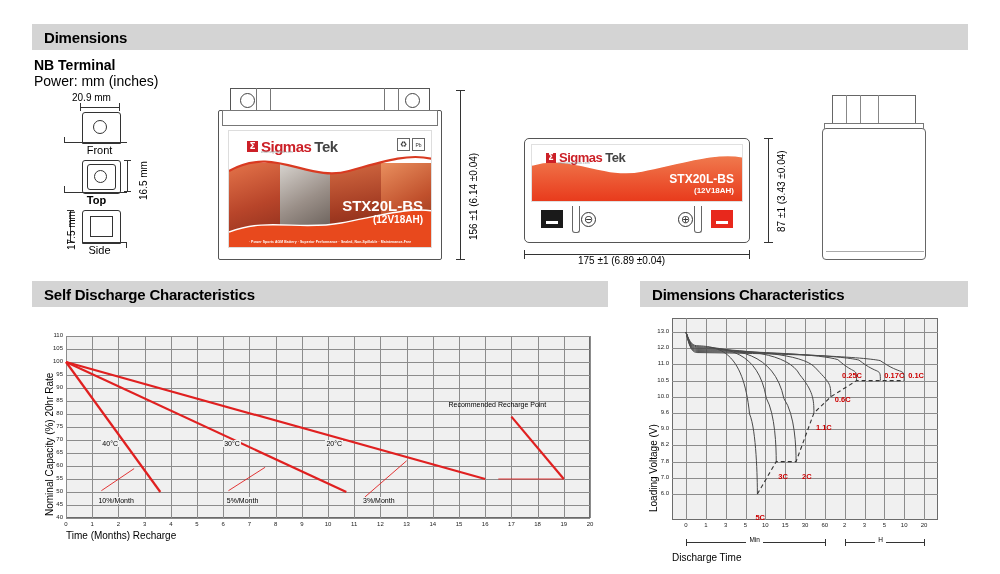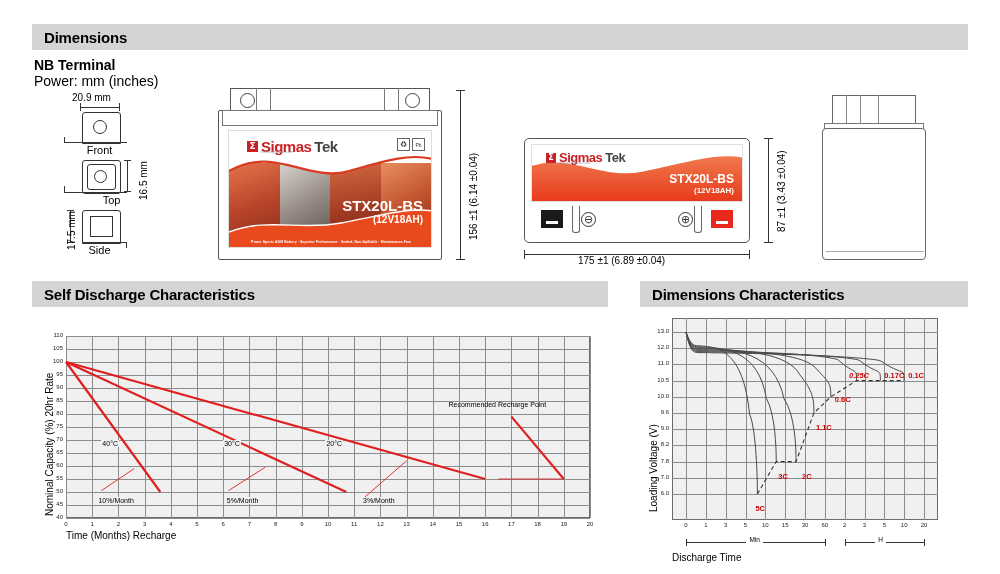--- a/index.html
+++ b/index.html
@@ -121,21 +121,21 @@
   <div class="thole" style="left:35px;top:28px;width:12px;height:12px;"></div>
   <div class="dline h" style="left:6px;top:50px;width:63px;"></div>
   <div class="dline v" style="left:6px;top:45px;height:6px;"></div>
   <div class="tlabel" style="left:14px;top:52px;width:55px;">Front</div>
 
   <div class="tbox" style="left:24px;top:68px;width:37px;height:32px;"></div>
   <div class="tsq" style="left:29px;top:72px;width:27px;height:24px;border-radius:3px;"></div>
   <div class="thole" style="left:36px;top:78px;width:11px;height:11px;"></div>
   <div class="dline h" style="left:6px;top:100px;width:63px;"></div>
   <div class="dline v" style="left:6px;top:94px;height:7px;"></div>
-  <div class="tlabel" style="left:26px;top:102px;width:55px;">Top</div>
+  <div class="tlabel" style="left:11px;top:102px;width:55px;font-weight:bold;">Top</div>
 
   <div class="dline v" style="left:69px;top:68px;height:32px;"></div>
   <div class="tick" style="left:66px;top:68px;width:7px;height:1px;"></div>
   <div class="tick" style="left:66px;top:99px;width:7px;height:1px;"></div>
   <div class="dimtext vert" style="left:80px;top:108px;">16.5 mm</div>
 
   <div class="tbox" style="left:24px;top:118px;width:37px;height:32px;border-radius:3px 3px 0 0;"></div>
   <div class="tsq" style="left:32px;top:124px;width:21px;height:19px;"></div>
   <div class="dline h" style="left:24px;top:150px;width:45px;"></div>
   <div class="dline v" style="left:68px;top:150px;height:6px;"></div>
@@ -414,26 +414,26 @@
       <path d="M14,14 C18,25.769999999999992 21,27.769999999999992 26,27.769999999999992 C46.129999999999995,28.769999999999992 71.12,31.769999999999992 77.54599999999999,95.88499999999999 C84.39999999999999,111.88499999999999 85.39999999999999,162 85.39999999999999,176" fill="none" stroke="#4a4a4a" stroke-width="1.0"></path>
       <path d="M14,14 C18,26.742 21,28.742 26,28.742 C54.60875,29.742 86.19333333333333,32.742000000000004 94.31508333333333,80.17099999999999 C103.24166666666666,96.17099999999999 104.24166666666666,129.6 104.24166666666666,143.6" fill="none" stroke="#4a4a4a" stroke-width="1.0"></path>
       <path d="M14,14 C18,27.71399999999998 21,29.71399999999998 26,29.71399999999998 C63.53375,30.71399999999998 102.06,33.713999999999984 111.96674999999999,80.65699999999998 C123.07499999999999,96.65699999999998 124.07499999999999,129.6 124.07499999999999,143.6" fill="none" stroke="#4a4a4a" stroke-width="1.0"></path>
       <path d="M14,14 C18,28.68599999999999 21,30.68599999999999 26,30.68599999999999 C71.56625,31.68599999999999 116.34000000000002,34.68599999999999 127.85325000000002,56.842999999999996 C140.925,72.84299999999999 141.925,81 141.925,95" fill="none" stroke="#4a4a4a" stroke-width="1.0"></path>
       <path d="M14,14 C18,29.657999999999998 21,31.657999999999998 26,31.657999999999998 C79.1525,32.658 129.82666666666665,35.658 142.85716666666667,49.229 C157.78333333333333,65.229 158.78333333333333,64.8 158.78333333333333,78.8" fill="none" stroke="#4a4a4a" stroke-width="1.0"></path>
       <path d="M14,14 C18,30.630000000000003 21,32.63 26,32.63 C90.755,33.63 150.45333333333335,36.63 165.80433333333335,41.614999999999995 C183.56666666666666,57.614999999999995 184.56666666666666,48.599999999999994 184.56666666666666,62.599999999999994" fill="none" stroke="#4a4a4a" stroke-width="1.0"></path>
       <path d="M14,14 C18,31.601999999999983 21,33.60199999999998 26,33.60199999999998 C101.465,34.60199999999998 169.49333333333334,37.60199999999998 186.98633333333333,42.100999999999985 C207.36666666666667,58.100999999999985 208.36666666666667,48.599999999999994 208.36666666666667,62.599999999999994" fill="none" stroke="#4a4a4a" stroke-width="1.0"></path>
       <path d="M14,14 C18,32.57399999999999 21,34.57399999999999 26,34.57399999999999 C112.175,35.57399999999999 188.53333333333333,38.57399999999999 208.16833333333332,42.58699999999999 C231.16666666666666,58.58699999999999 232.16666666666666,48.599999999999994 232.16666666666666,62.599999999999994" fill="none" stroke="#4a4a4a" stroke-width="1.0"></path>
       <path d="M85.39999999999999,176 L104.24166666666666,143.6 L124.07499999999999,143.6 L141.925,95 L158.78333333333333,78.8 L184.56666666666666,62.599999999999994 L208.36666666666667,62.599999999999994 L232.16666666666666,62.599999999999994" fill="none" stroke="#333" stroke-width="1.1" stroke-dasharray="4,3"></path>
     </svg>
-    <div class="redlabel" style="left: 83.4px; top: 186px;">5C</div>
+    <div class="redlabel" style="left: 83.4px; top: 195px;">5C</div>
     <div class="redlabel" style="left: 106.242px; top: 153.6px;">3C</div>
     <div class="redlabel" style="left: 130.075px; top: 153.6px;">2C</div>
     <div class="redlabel" style="left: 143.925px; top: 105px;">1.1C</div>
     <div class="redlabel" style="left: 162.783px; top: 76.8px;">0.6C</div>
-    <div class="redlabel" style="left: 177px; top: 52.6px; font-style: italic;">0.25C</div>
+    <div class="redlabel" style="left: 170px; top: 52.6px;">0.25C</div>
     <div class="redlabel" style="left: 212.367px; top: 52.6px;">0.17C</div>
     <div class="redlabel" style="left: 236.167px; top: 52.6px;">0.1C</div>
   </div>
 <div class="axtitle vert" style="left:648px;top:512px;font-size:10px;">Loading  Voltage (V)</div>
 <div class="axtitle" style="left:672px;top:552px;">Discharge Time</div>
 <div id="dc-axisgroups" style="position:absolute;left:672px;top:536px;width:266px;height:14px;">
     <div class="rangebar" style="left: 14px; top: 6px; width: 138.833px;"></div>
     <div class="rangecap" style="left: 14px; top: 3px;"></div>
     <div class="rangecap" style="left: 152.833px; top: 3px;"></div>
     <div class="rangetxt" style="position: absolute; left: 74.4167px; top: 0px;">Min</div>

